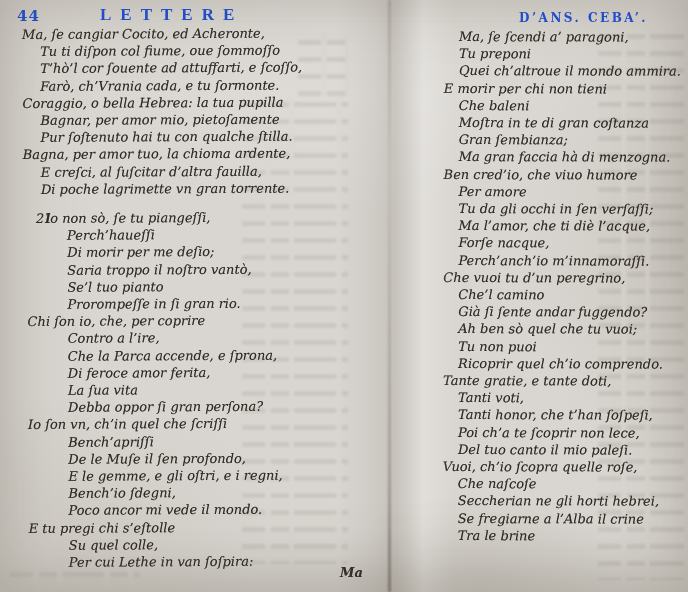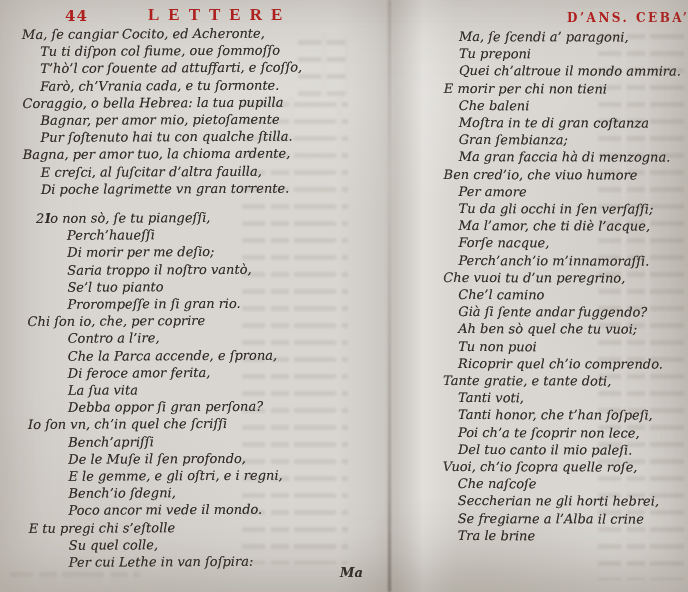--- a/index.html
+++ b/index.html
@@ -33,21 +33,21 @@
     background:
       repeating-linear-gradient(90deg, transparent 0 23px, rgba(217,214,209,.92) 23px 29px,
         transparent 29px 47px, rgba(217,214,209,.92) 47px 52px, transparent 52px 71px),
       repeating-linear-gradient(180deg, transparent 0 6px, rgba(125,118,106,.30) 6px 11px, transparent 11px 17px);
   }
   .bleed.b-left{left:242px;top:96px;width:106px;height:468px;}
   .bleed.b-left-top{left:298px;top:34px;width:50px;height:62px;}
   .bleed.b-right{left:598px;top:28px;width:86px;height:552px;}
   .bleed.b-bottom-left{left:10px;top:566px;width:130px;height:22px;opacity:.35;}
 
-  .hdr{position:absolute;font-weight:bold;color:#b91c1c;white-space:nowrap;margin-left:48px;}
+  .hdr{position:absolute;font-weight:bold;color:#1d4ed8;white-space:nowrap;}
   .page-num{left:17px;top:7px;font-size:15px;letter-spacing:1px;}
   .title-left{left:100px;top:5px;font-size:17px;letter-spacing:9px;font-family:Liberation Serif, serif;}
   .title-right{left:519px;top:11px;font-size:12px;letter-spacing:2.5px;}
 
   .poem{position:absolute;color:#2e2a23;font-style:italic;font-size:13px;
     line-height:17.2px;white-space:nowrap;
     text-shadow:0 0 .6px rgba(46,42,35,.45);
   }
   #poem-left{left:18px;top:26px;width:335px;transform:rotate(-0.3deg);transform-origin:0 0;}
   #poem-right{left:444px;top:28px;width:242px;transform:rotate(0.15deg);transform-origin:0 0;}

